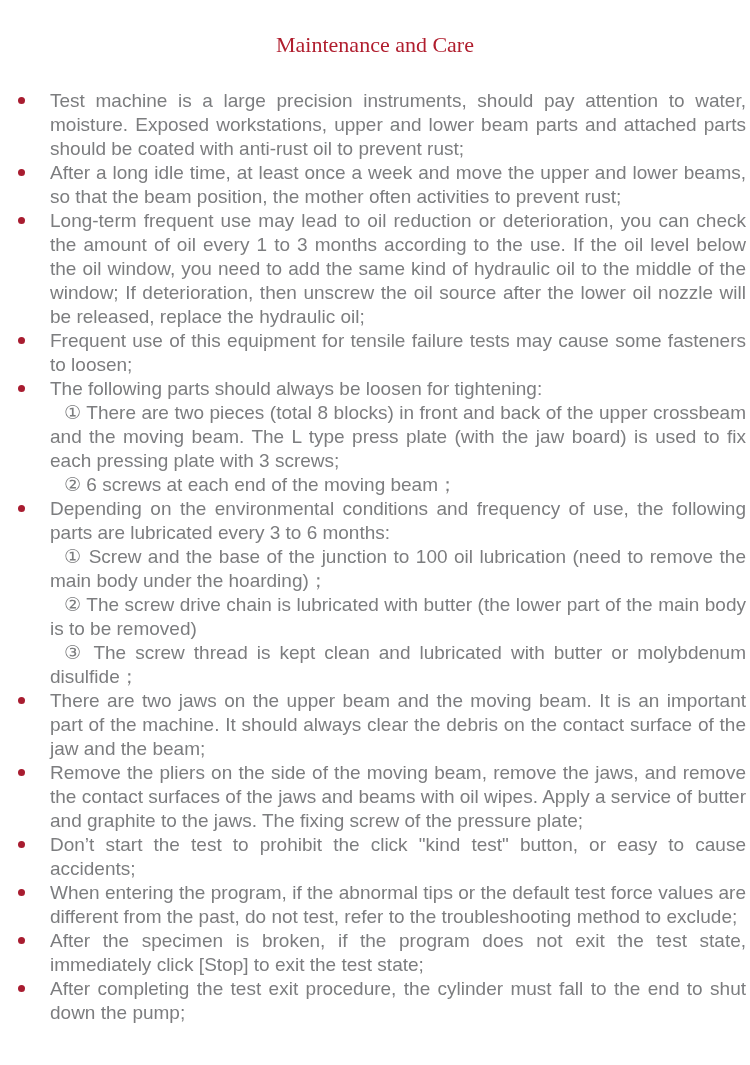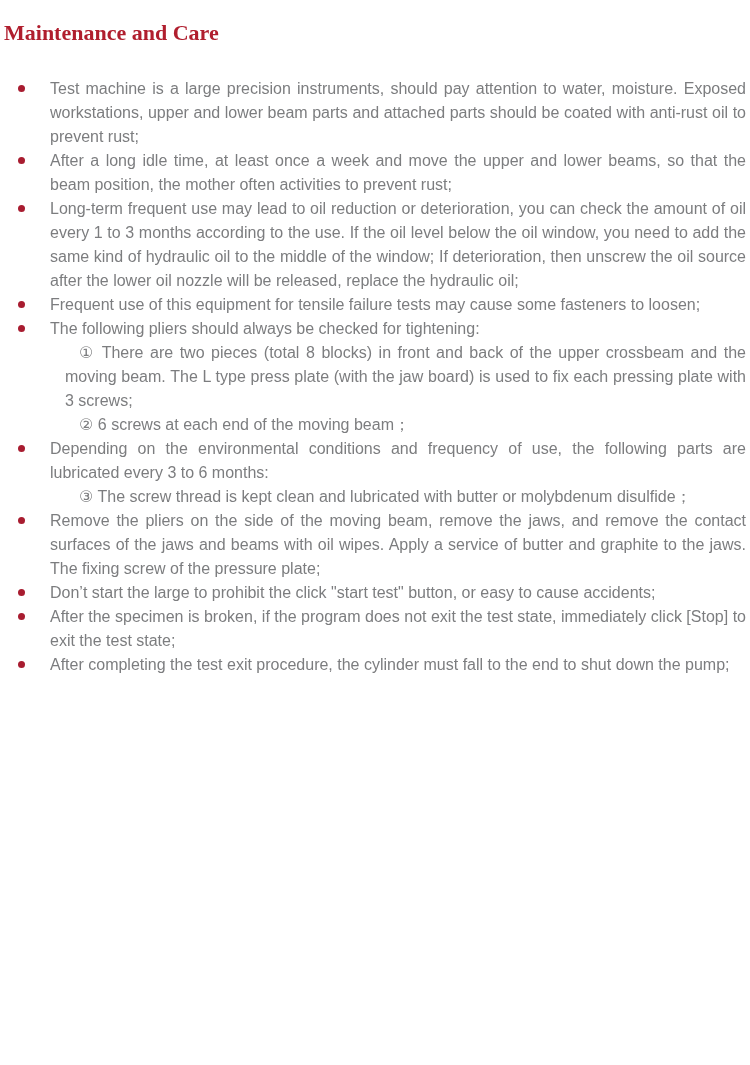--- a/index.html
+++ b/index.html
@@ -11,48 +11,49 @@
   html,body{margin:0;padding:0;background:#fff;}
   .page{
     position:relative;
     width:750px;
     height:1065px;
     background:var(--page-bg);
     overflow:hidden;
     font-family:"Liberation Sans","DejaVu Sans",sans-serif;
   }
   .title{
-    margin:4px;
+    margin:16px;
     padding-top:15px;
+    text-align:center;
     font-family:"Liberation Serif","DejaVu Serif",serif;
-    font-weight:700;
+    font-weight:400;
     font-size:22px;
     line-height:27px;
     color:var(--title-color);
   }
   .list{
     margin-top:31px;
     padding-left:50px;
     padding-right:4px;
     color:var(--text-color);
-    font-size:16px;
+    font-size:19px;
     line-height:24px;
     text-align:justify;
   }
   .item{position:relative;}
   .bullet{
     position:absolute;
     left:-32px;
     top:8px;
     width:7px;
     height:7px;
     border-radius:50%;
     background:var(--bullet-color);
   }
-  .sub{text-indent:14px;margin-left:15px;}
+  .sub{text-indent:14px;}
 </style>
 </head>
 <body>
 
 <div class="page">
   <h1 class="title">Maintenance and Care</h1>
 
   <div class="list">
 
     <div class="item">
@@ -70,42 +71,52 @@
       <div>Long-term frequent use may lead to oil reduction or deterioration, you can check the amount of oil every 1 to 3 months according to the use. If the oil level below the oil window, you need to add the same kind of hydraulic oil to the middle of the window; If deterioration, then unscrew the oil source after the lower oil nozzle will be released, replace the hydraulic oil;</div>
     </div>
 
     <div class="item">
       <span class="bullet"></span>
       <div>Frequent use of this equipment for tensile failure tests may cause some fasteners to loosen;</div>
     </div>
 
     <div class="item">
       <span class="bullet"></span>
-      <div>The following pliers should always be checked for tightening:</div>
+      <div>The following parts should always be loosen for tightening:</div>
     </div>
     <div class="sub">① There are two pieces (total 8 blocks) in front and back of the upper crossbeam and the moving beam. The L type press plate (with the jaw board) is used to fix each pressing plate with 3 screws;</div>
     <div class="sub">② 6 screws at each end of the moving beam；</div>
 
     <div class="item">
       <span class="bullet"></span>
       <div>Depending on the environmental conditions and frequency of use, the following parts are lubricated every 3 to 6 months:</div>
     </div>
+    <div class="sub">① Screw and the base of the junction to 100 oil lubrication (need to remove the main body under the hoarding)；</div>
+    <div class="sub">② The screw drive chain is lubricated with butter (the lower part of the main body is to be removed)</div>
     <div class="sub">③ The screw thread is kept clean and lubricated with butter or molybdenum disulfide；</div>
 
+    <div class="item">
+      <span class="bullet"></span>
+      <div>There are two jaws on the upper beam and the moving beam. It is an important part of the machine. It should always clear the debris on the contact surface of the jaw and the beam;</div>
+    </div>
 
     <div class="item">
       <span class="bullet"></span>
       <div>Remove the pliers on the side of the moving beam, remove the jaws, and remove the contact surfaces of the jaws and beams with oil wipes. Apply a service of butter and graphite to the jaws. The fixing screw of the pressure plate;</div>
     </div>
 
     <div class="item">
       <span class="bullet"></span>
-      <div>Don’t start the large to prohibit the click "start test" button, or easy to cause accidents;</div>
+      <div>Don’t start the test to prohibit the click "kind test" button, or easy to cause accidents;</div>
     </div>
 
+    <div class="item">
+      <span class="bullet"></span>
+      <div>When entering the program, if the abnormal tips or the default test force values are different from the past, do not test, refer to the troubleshooting method to exclude;</div>
+    </div>
 
     <div class="item">
       <span class="bullet"></span>
       <div>After the specimen is broken, if the program does not exit the test state, immediately click [Stop] to exit the test state;</div>
     </div>
 
     <div class="item">
       <span class="bullet"></span>
       <div>After completing the test exit procedure, the cylinder must fall to the end to shut down the pump;</div>
     </div>

